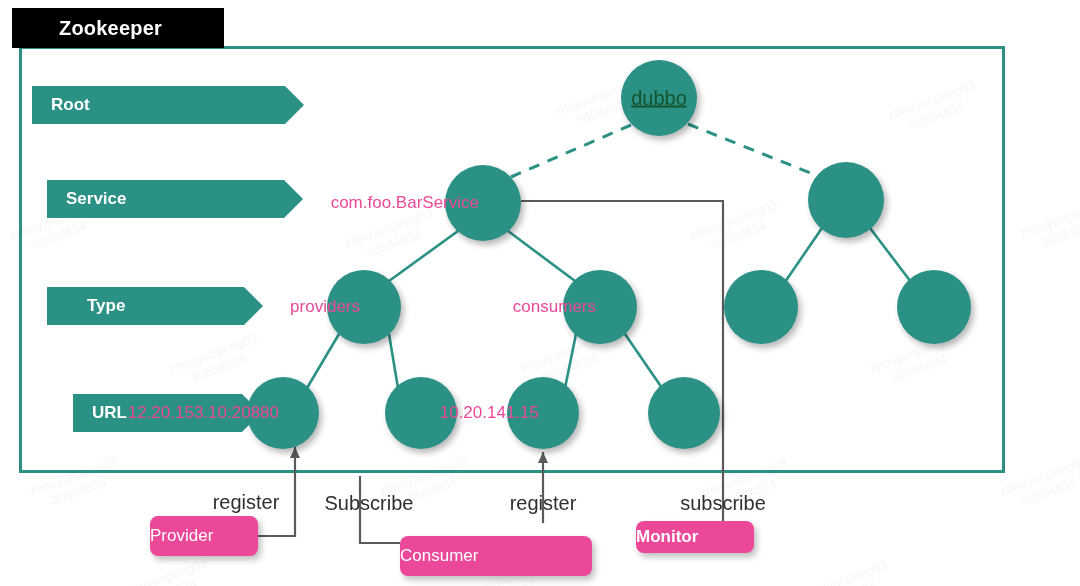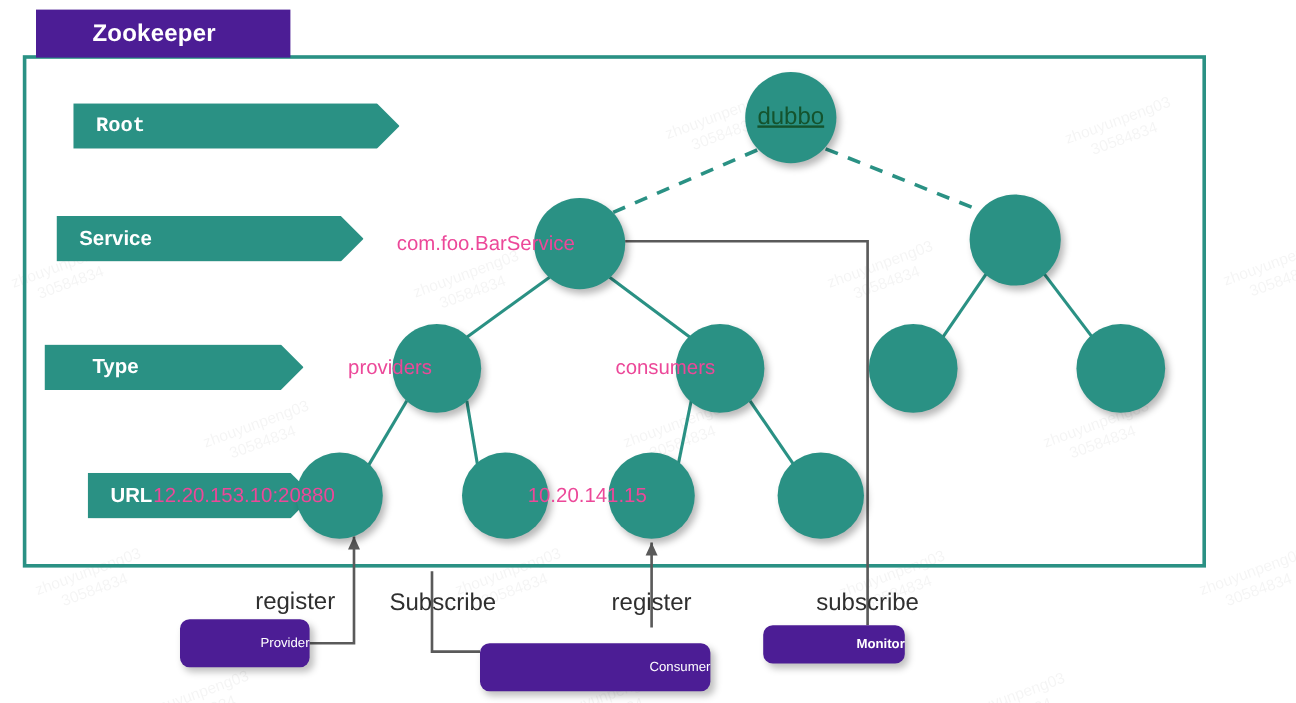--- a/index.html
+++ b/index.html
@@ -23,25 +23,25 @@
     left: 19px;
     top: 46px;
     width: 986px;
     height: 427px;
     border: 3px solid #2a9184;
     box-sizing: border-box;
     background: transparent;
   }
   #zk-tab {
     position: absolute;
-    left: 30px;
+    left: 12px;
     top: 8px;
     width: 212px;
     height: 40px;
-    background: #4c1d95;
+    background: #000000;
     color: #ffffff;
     font-size: 20px;
     font-weight: bold;
     display: flex;
     align-items: center;
     padding-left: 47px;
     box-sizing: border-box;
     letter-spacing: 0.2px;
   }
   
@@ -82,27 +82,27 @@
     transform: translate(-50%, -50%);
   }
   .node-label.inside {
     color: #14532d;
     font-size: 20px;
     text-decoration: underline;
   }
   
   .role-box {
     position: absolute;
-    background: #4c1d95;
+    background: #ec4899;
     border-radius: 8px;
     color: #ffffff;
-    font-size: 11px;
+    font-size: 17px;
     display: flex;
     align-items: center;
-    justify-content: flex-end;
+    justify-content: flex-start;
     box-shadow: 3px 4px 6px rgba(0,0,0,0.25);
   }
   
   .edge-label {
     position: absolute;
     font-size: 20px;
     color: #2f2f2f;
     white-space: nowrap;
     transform: translate(-50%, -50%);
   }
@@ -158,27 +158,27 @@
       <div class="wm" style="left: 800px; top: 572px;">zhouyunpeng03
 30584834</div>
     </div>
 
   <div id="zk-frame"></div>
   <div id="zk-tab">
     <span>Zookeeper</span>
   </div>
 
   <div id="level-layer">
-      <div class="level-tag" style="left: 61px; top: 86px; width: 272px; clip-path: polygon(0px 0px, calc(100% - 19px) 0px, 100% 50%, calc(100% - 19px) 100%, 0px 100%); font-family: Liberation Mono, monospace;">
+      <div class="level-tag" style="left: 32px; top: 86px; width: 272px; clip-path: polygon(0px 0px, calc(100% - 19px) 0px, 100% 50%, calc(100% - 19px) 100%, 0px 100%);">
         <span>Root</span>
       </div>
       <div class="level-tag" style="left: 47px; top: 180px; width: 256px; clip-path: polygon(0px 0px, calc(100% - 19px) 0px, 100% 50%, calc(100% - 19px) 100%, 0px 100%);">
         <span>Service</span>
       </div>
-      <div class="level-tag" style="left: 37px; top: 287px; width: 216px; clip-path: polygon(0px 0px, calc(100% - 19px) 0px, 100% 50%, calc(100% - 19px) 100%, 0px 100%); padding-left: 40px;">
+      <div class="level-tag" style="left: 47px; top: 287px; width: 216px; clip-path: polygon(0px 0px, calc(100% - 19px) 0px, 100% 50%, calc(100% - 19px) 100%, 0px 100%); padding-left: 40px;">
         <span>Type</span>
       </div>
       <div class="level-tag" style="left: 47px; top: 394px; width: 188px; clip-path: polygon(0px 0px, calc(100% - 19px) 0px, 100% 50%, calc(100% - 19px) 100%, 0px 100%); margin-left: 26px;">
         <span>URL</span>
       </div>
     </div>
 
   <svg id="tree-svg" viewBox="0 0 1080 586">
     <defs>
       <marker id="arrow-up" markerWidth="10" markerHeight="10" refX="5" refY="8" orient="auto" markerUnits="userSpaceOnUse">

